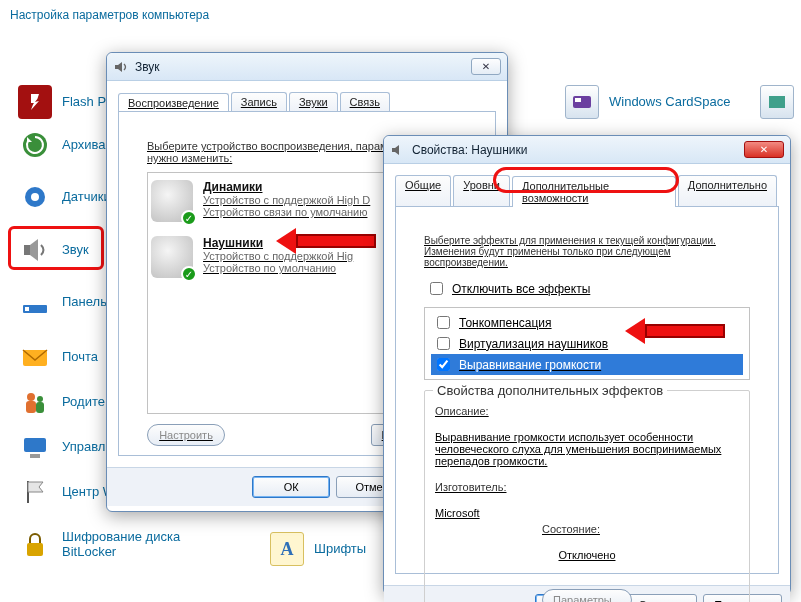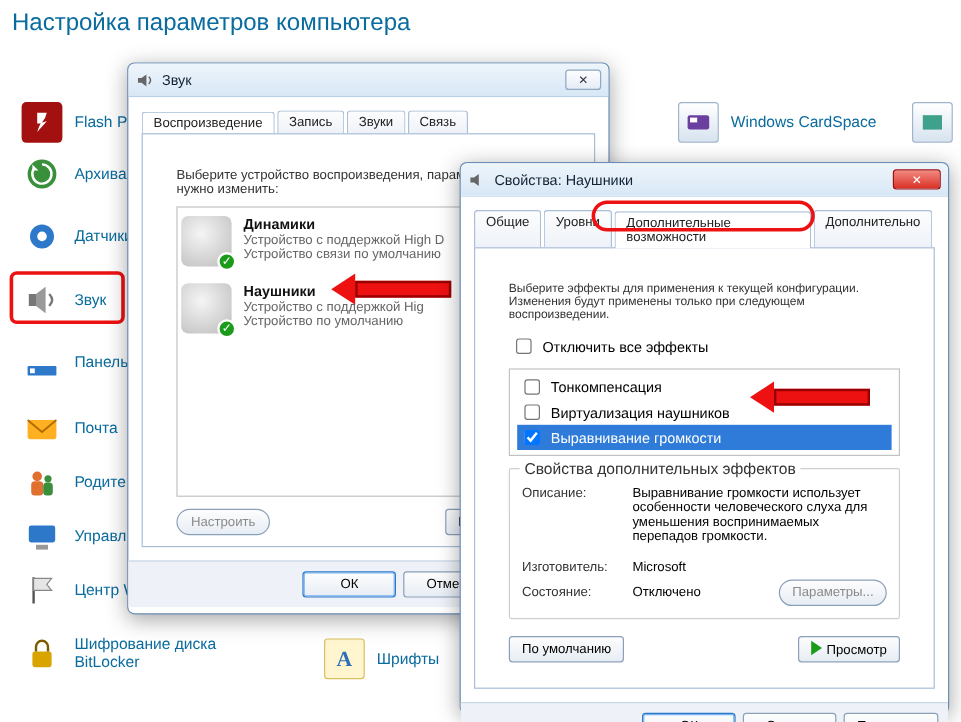--- a/index.html
+++ b/index.html
@@ -1,34 +1,34 @@
 <!DOCTYPE html>
 <html><head>
 <meta charset="utf-8">
 <style>
   * { box-sizing: border-box; }
   html, body { margin: 0; padding: 0; font-family: "Segoe UI", Tahoma, sans-serif; font-size: 12px; }
   body { width: 801px; height: 602px; overflow: hidden; background: #fff; position: relative; }
 
   
-  .cp-header { position: absolute; top: 8px; left: 10px; font-size: 20px; color: #0a6b9e; }
+  .cp-header { position: absolute; top: 8px; left: 10px; font-size: 12px; color: #0a6b9e; }
   .cp-item { position: absolute; display: flex; align-items: center; gap: 10px; }
   .cp-icon { width: 34px; height: 34px; border-radius: 3px; display: flex; align-items: center; justify-content: center; }
   .cp-link { color: #0a6b9e; font-size: 13px; cursor: pointer; max-width: 140px; line-height: 1.15; }
   .sound-highlight { position: absolute; border: 3px solid #e11; border-radius: 6px; }
 
   
   .window { position: absolute; background: #fff; border: 1px solid #6a8db6; border-radius: 6px; box-shadow: 0 4px 18px rgba(0,0,0,0.35); }
   .titlebar { height: 28px; background: linear-gradient(#eef5fb,#d8e7f6); border-bottom: 1px solid #b9cfe5; border-radius: 6px 6px 0 0; display: flex; align-items: center; padding: 0 6px; }
   .titlebar .ti-icon { width: 16px; height: 16px; margin-right: 6px; }
   .titlebar .ti-text { font-size: 12px; color: #123; }
   .titlebar .tbtns { margin-left: auto; display: flex; gap: 4px; }
   .tbtn { width: 30px; height: 17px; border: 1px solid #90a8c2; border-radius: 3px; background: linear-gradient(#fdfdfe,#e5edf6); display:flex;align-items:center;justify-content:center;font-size:10px;color:#334; cursor:pointer;}
   .tbtn.close { background: linear-gradient(#f28b82,#d93025); color:#fff; border-color:#a31010; width:40px;}
-  .body-inset { margin:7px; padding:4px; }
+  .body-inset { margin:7px; padding:4px;text-decoration:underline; }
 
   
   .tabstrip { display:flex; }
   .tab { padding: 3px 9px; border:1px solid #a9bed7; border-bottom:none; background:linear-gradient(#fdfdfd,#eef2f8); border-radius:3px 3px 0 0; margin-right:2px; font-size:11px; cursor:pointer; color:#222;}
   .tab.active { background:#fff; position:relative; top:1px; }
   .tabpage { border:1px solid #a9bed7; background:#fff; padding:28px; }
 
   
   .device { display:flex; gap:10px; padding:6px 2px; border:1px solid transparent;}
   .dev-icon { width:42px; height:42px; background:radial-gradient(circle at 40% 35%, #f5f5f5, #bcbcbc); border-radius:6px; position:relative;}
@@ -50,21 +50,21 @@
   .btnrow { display:flex; justify-content:flex-end; gap:6px; padding:8px; background:#eef2f8; border-top:1px solid #c8d6e6;}
 
   
   .cbx-list { border:1px solid #c2c2c2; padding:4px 6px; }
   .cbx-row { display:flex; align-items:center; gap:6px; padding:1px 2px; cursor:pointer;}
   .cbx-row.sel { background:#2f7bd9; color:#fff; }
   .cbx { width:13px;height:13px; }
 
   .groupbox { border:1px solid #cfcfcf; border-radius:2px; padding:10px; margin-top:10px; position:relative;}
   .groupbox > .g-title { position:absolute; top:-8px; left:8px; background:#fff; padding:0 4px; font-size:13px; color:#333;}
-  .kv { display:flex; gap:2px; font-size:11px; margin-top:4px;}
+  .kv { display:flex; gap:14px; font-size:11px; margin-top:4px;flex-direction:column;}
   .kv .k { min-width:90px; color:#333;}
 
   .tab-red-ring { position:absolute; border:3px solid #e11; border-radius:14px; pointer-events:none;}
   .green-play { width:0;height:0;border-left:9px solid #1a9b1a;border-top:6px solid transparent;border-bottom:6px solid transparent; display:inline-block; margin-right:4px; vertical-align:-1px;}
 
   
   .svg-ico { display:block; }
   .square-img { width:34px; height:34px; background:linear-gradient(#fff,#d7e3ef); border:1px solid #9fb4cb; border-radius:3px; display:flex;align-items:center;justify-content:center;}
 </style>
 </head>

